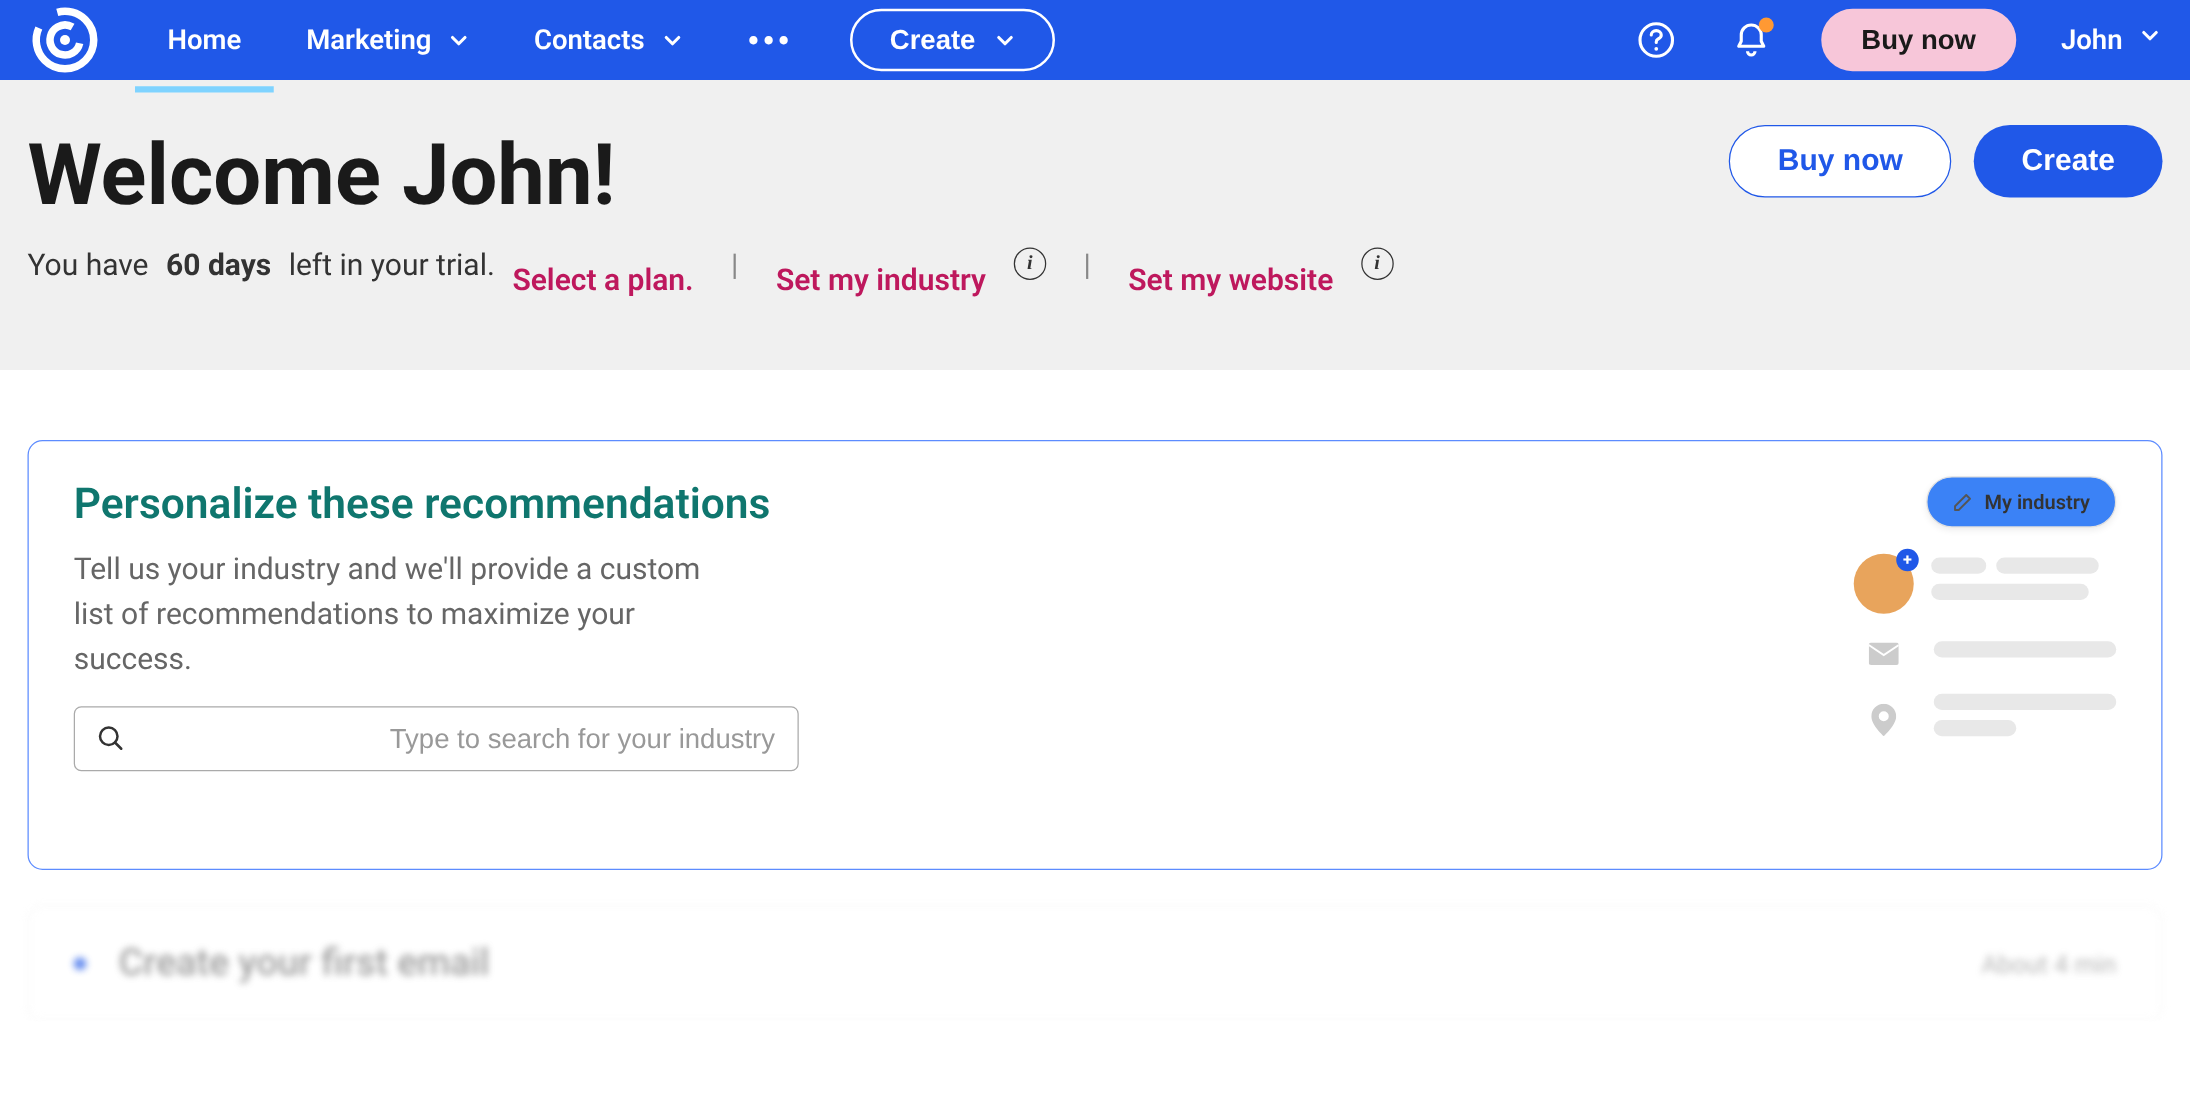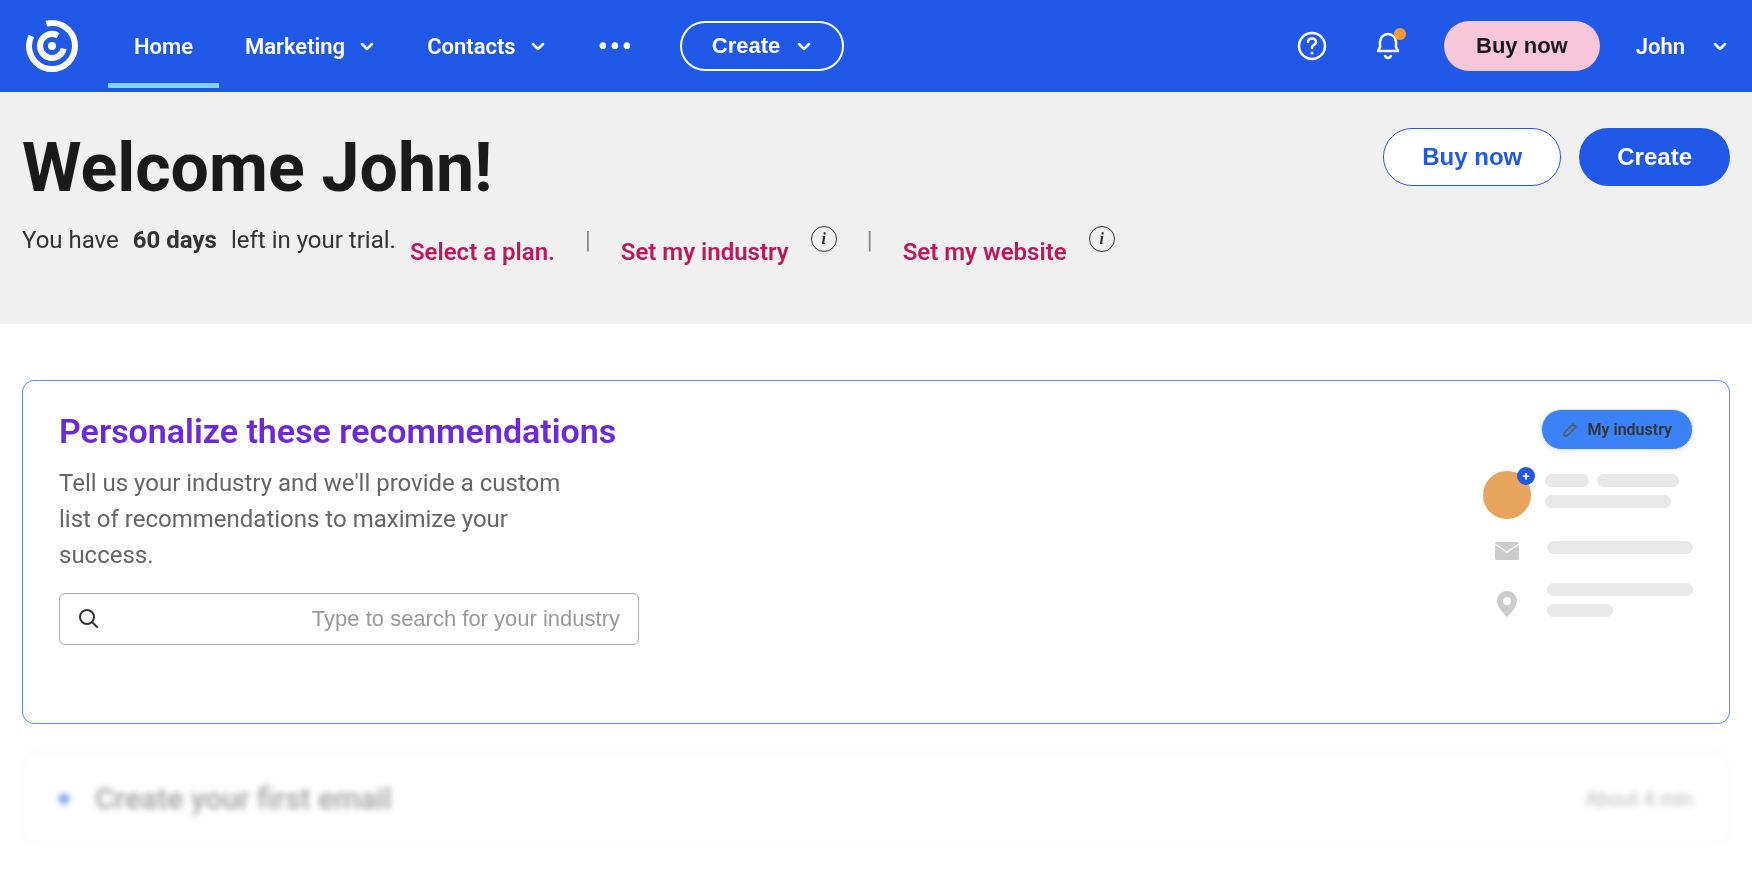--- a/index.html
+++ b/index.html
@@ -1,21 +1,21 @@
 <!DOCTYPE html>
 <html><head>
   <meta charset="utf-8">
   <style>
     * { margin: 0; padding: 0; box-sizing: border-box; }
     body { font-family: -apple-system, BlinkMacSystemFont, 'Segoe UI', Roboto, Helvetica, Arial, sans-serif; background: #fff; color: #1a1a1a; }
     
     
     .topnav {
       background: #2058e8;
-      height: 92px;
+      height: 64px;
       display: flex;
       align-items: center;
       padding: 0 24px;
       gap: 8px;
     }
     .logo {
       width: 56px;
       height: 56px;
       display: flex;
       align-items: center;
@@ -99,22 +99,22 @@
       font-size: 22px;
       font-weight: 700;
       cursor: pointer;
       margin: 0 14px;
     }
     .user-menu {
       color: #fff;
       font-size: 22px;
       font-weight: 600;
       display: flex;
-      align-items: center;
-      gap: 27px;
+      align-items: flex-start;
+      gap: 14px;
       cursor: pointer;
       margin-left: 14px;
     }
     
     
     .header-section {
       background: #f0f0f0;
       padding: 36px 22px 58px 22px;
     }
     .header-top {
@@ -209,21 +209,21 @@
     .right-col { flex: 1; }
     .personalize-box {
       border: 1.5px solid #5d8cff;
       border-radius: 12px;
       padding: 30px 36px 34px 36px;
       position: relative;
     }
     .personalize-title {
       font-size: 34px;
       font-weight: 600;
-      color: #6d28d9;
+      color: #0f766e;
       margin-bottom: 14px;
     }
     .personalize-desc {
       font-size: 24px;
       color: #666;
       line-height: 1.5;
       margin-bottom: 20px;
       max-width: 520px;
     }
     .search-input-wrap {

